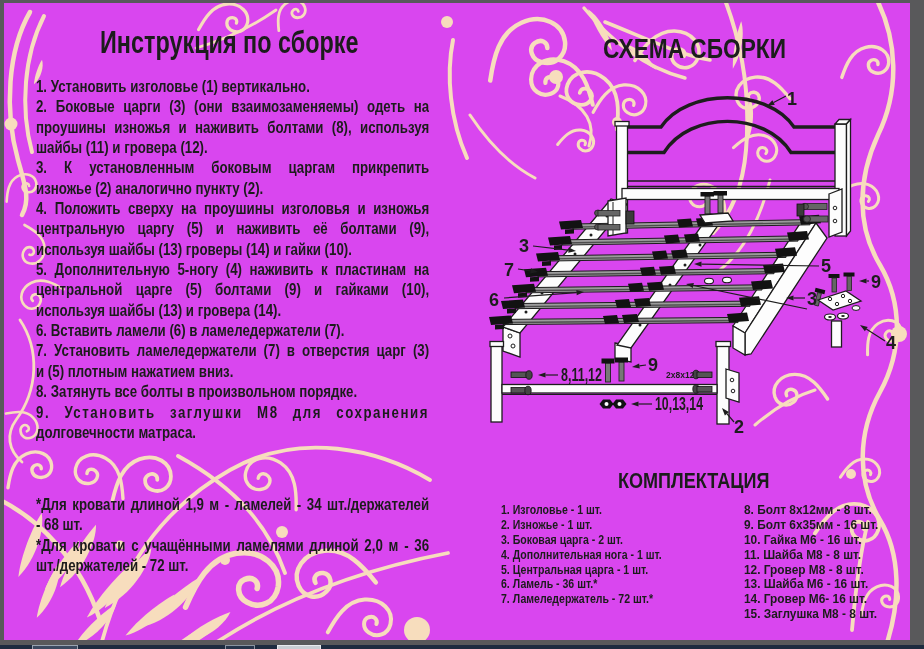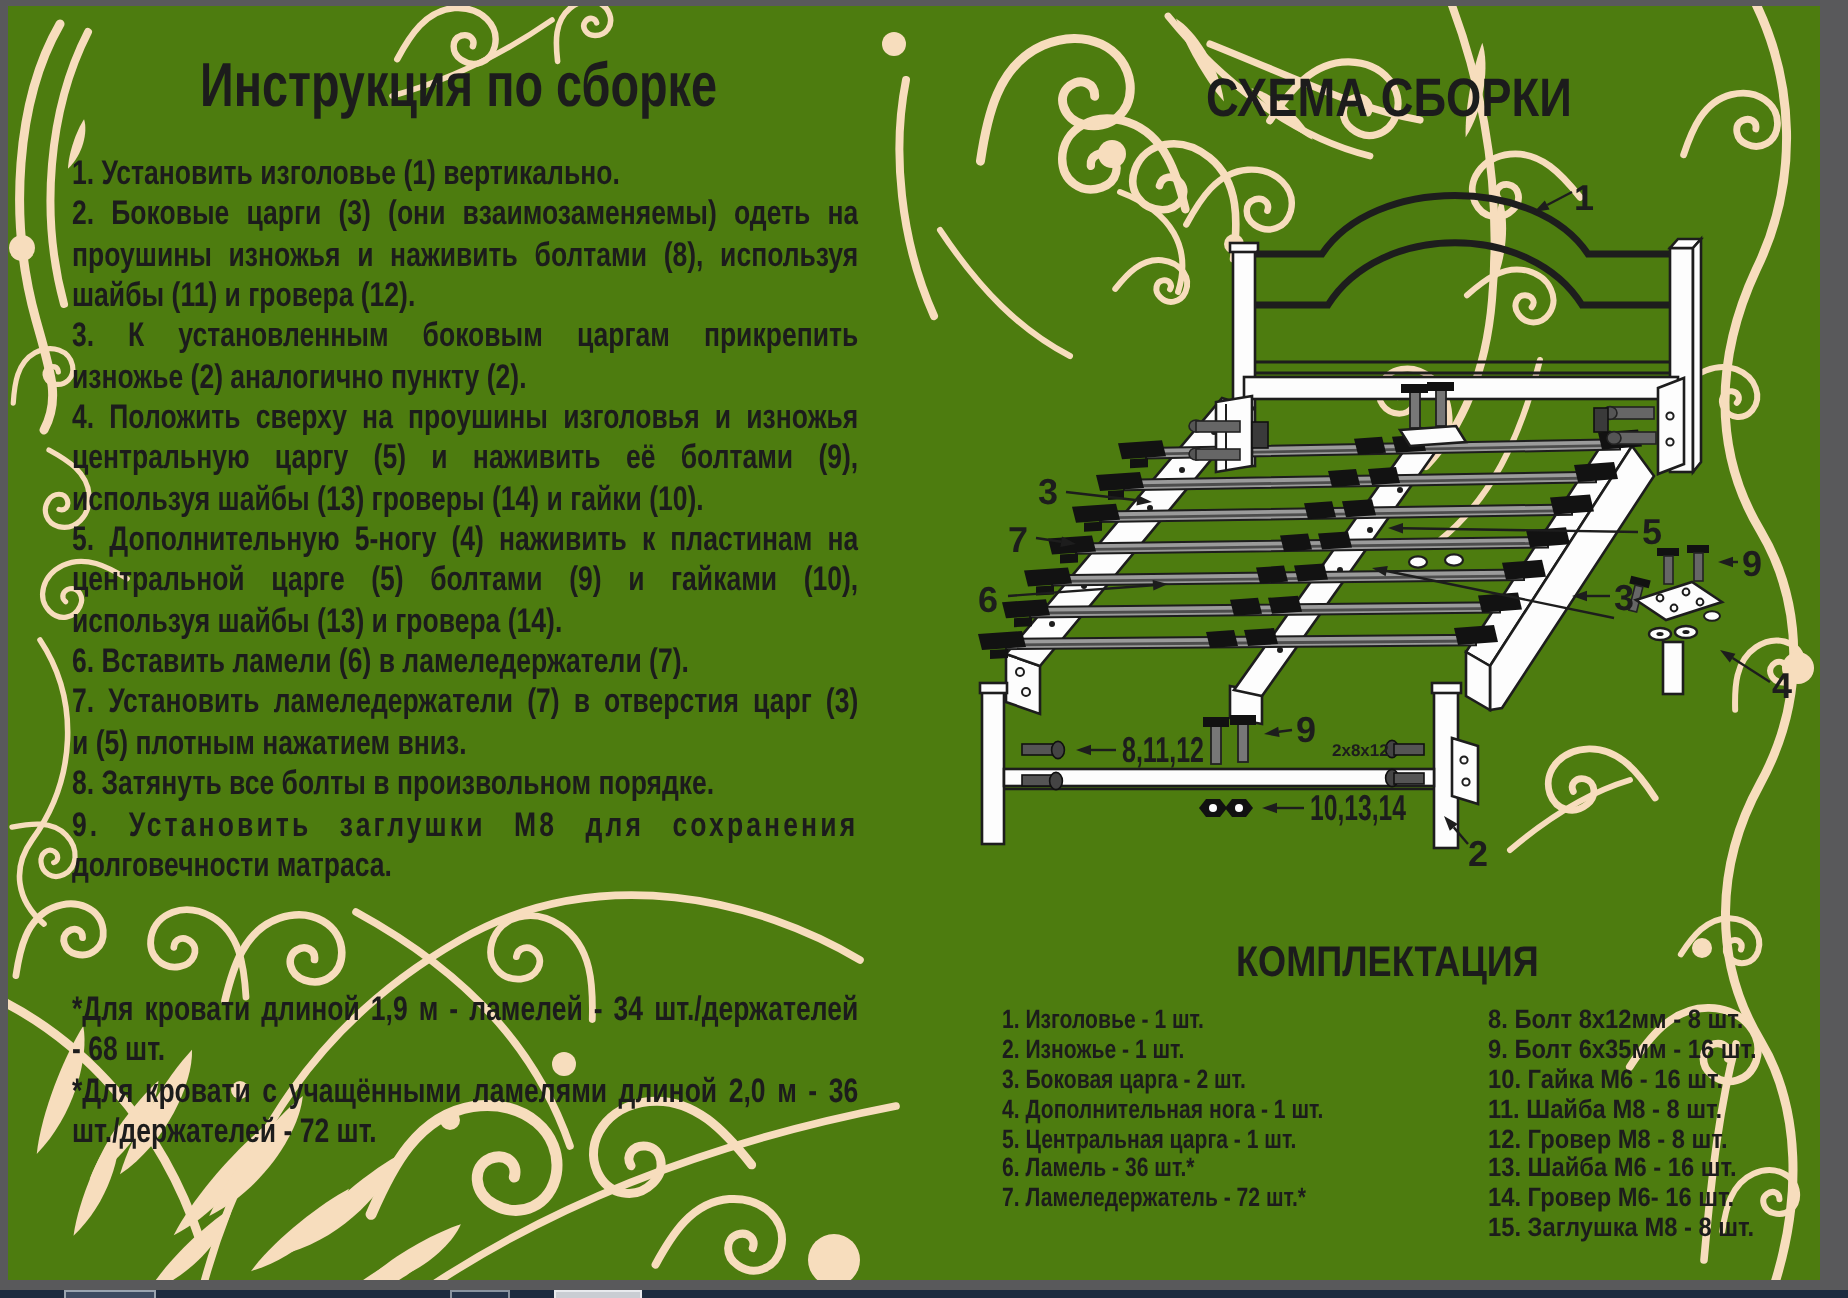--- a/index.html
+++ b/index.html
@@ -1,19 +1,19 @@
 <!DOCTYPE html>
 <html><head>
 <meta charset="utf-8">
 <style>
   * { margin:0; padding:0; box-sizing:border-box; }
   body { width:924px; height:649px; background:#59595b; overflow:hidden;
          font-family:"Liberation Sans", sans-serif; position:relative; }
   .page { position:absolute; left:4px; top:3px; width:906px; height:637px;
-          background:#4d7c0f; overflow:hidden; }
+          background:#d946ef; overflow:hidden; }
   .bgsvg, .dgsvg { position:absolute; left:-4px; top:-3px; width:924px; height:649px; }
   .instr { position:absolute; left:32px; top:74px; width:504px;
            transform:scaleX(0.78); transform-origin:0 0;
            font-weight:bold; font-size:17px; color:#1c1c1c; }
   .ln { height:20.35px; line-height:20.35px; white-space:nowrap; }
   .ln.j { text-align:justify; text-align-last:justify; white-space:normal; overflow:hidden; }
   .ln.sp { letter-spacing:2px; }
   .title1 { position:absolute; left:96px; top:24px; white-space:nowrap; line-height:1;
             font-weight:bold; font-size:31px; color:#1c1c1c;
             transform:scaleX(0.755); transform-origin:0 0; }

